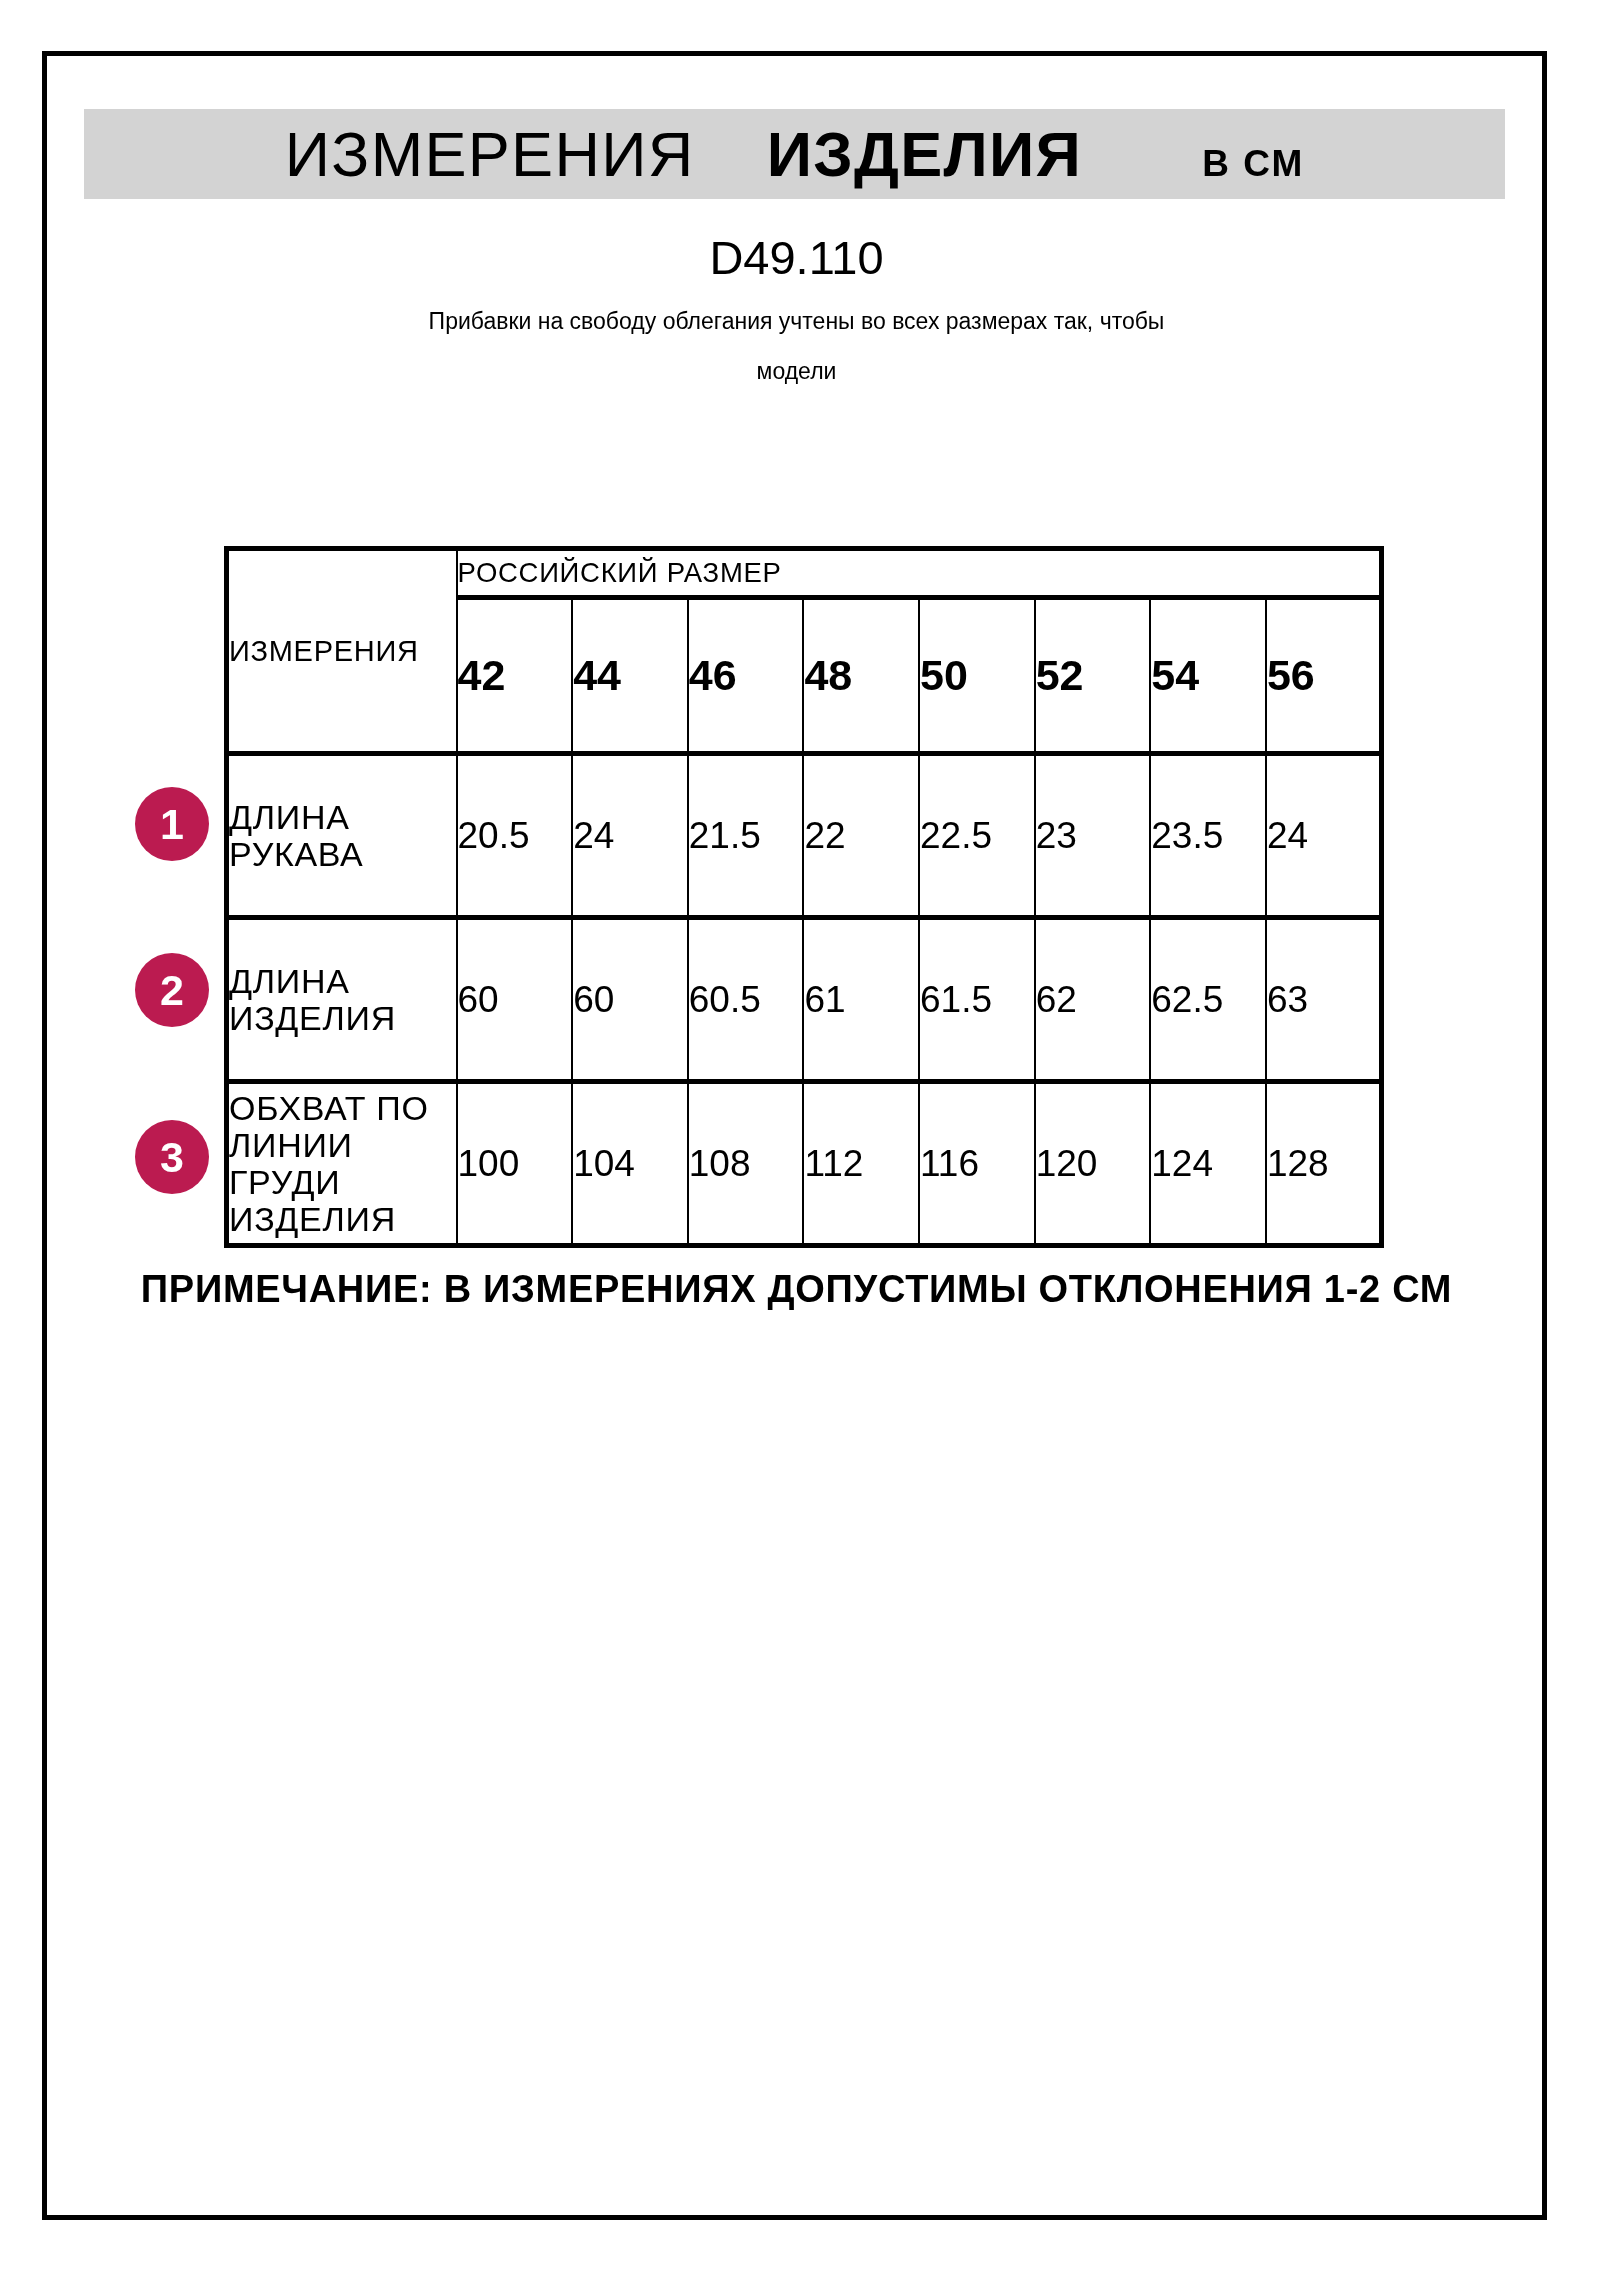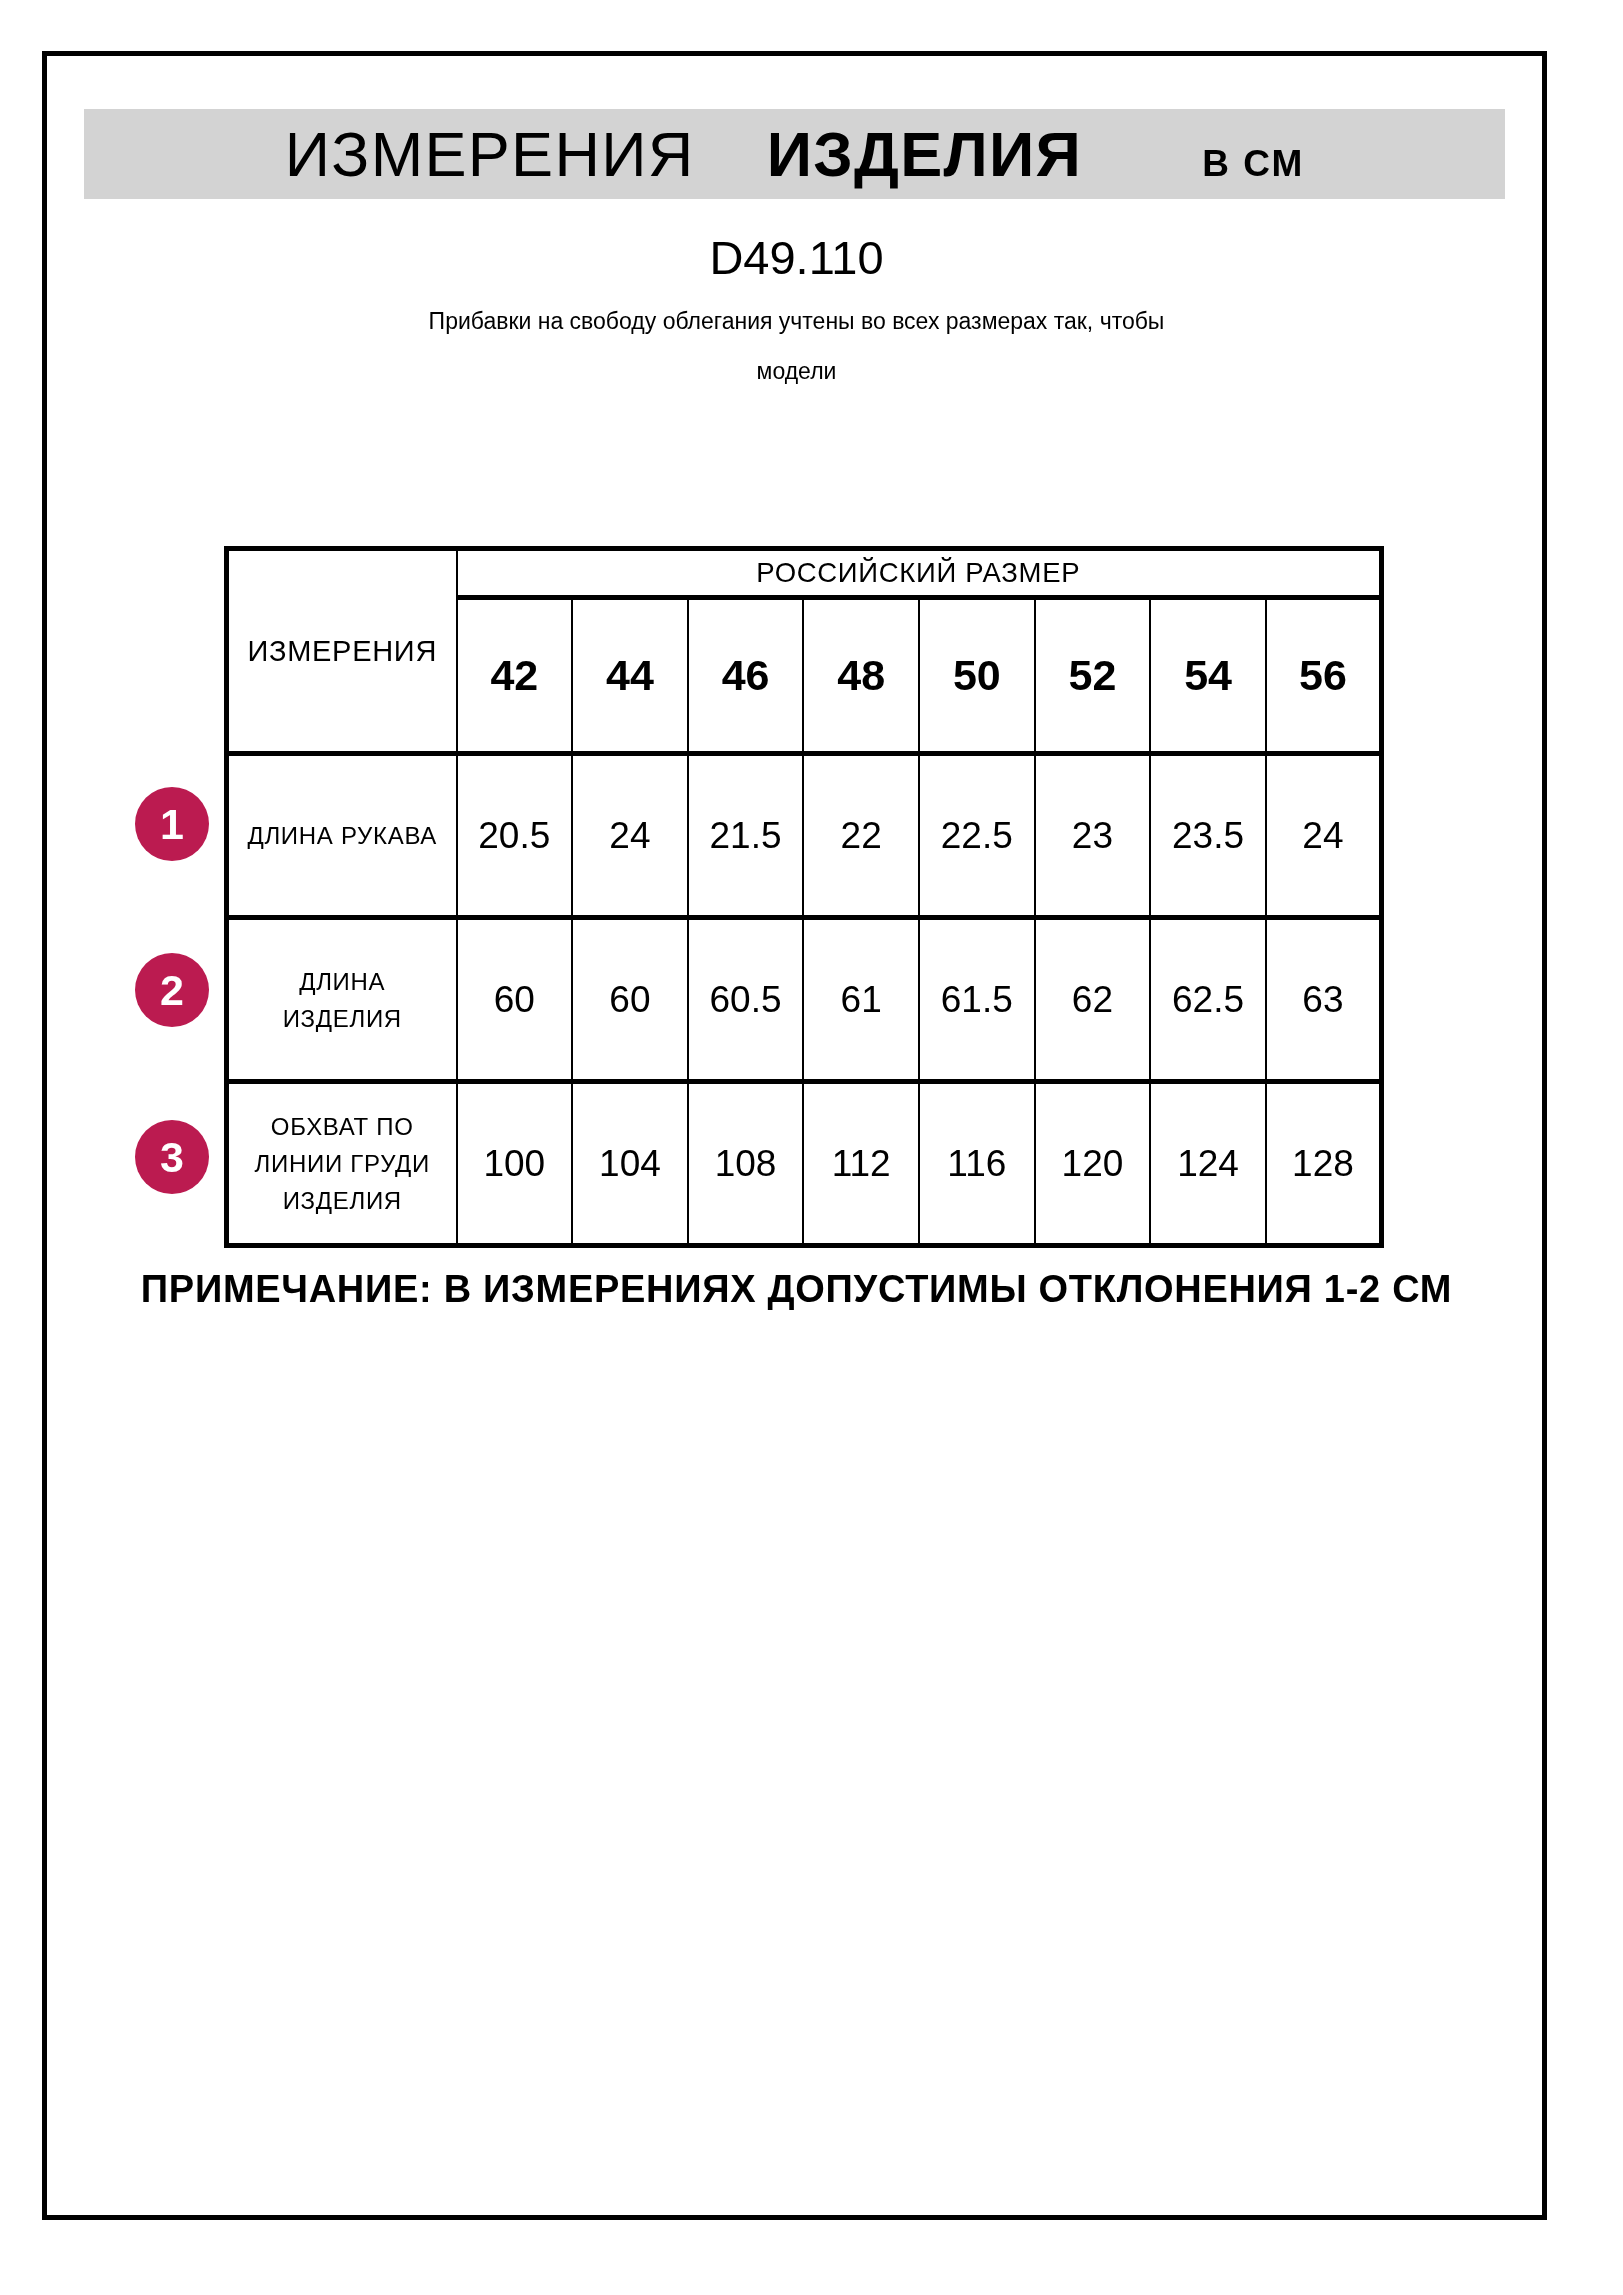--- a/index.html
+++ b/index.html
@@ -37,21 +37,21 @@
     text-align:center;font-size:23px;line-height:50px;font-weight:400;
   }
   table.size-table{
     position:absolute;left:224px;top:546px;
     width:1160px;
     border-collapse:collapse;
     table-layout:fixed;
     border:5.9px solid #000;
   }
   table.size-table td{
-    text-align:center;vertical-align:middle;
+    vertical-align:middle;
     padding:0;
   }
   td.corner{
     border-right:2.6px solid #000;
     border-bottom:5.9px solid #000;
     font-size:29px;letter-spacing:0.7px;
   }
   td.group{
     border-bottom:5.9px solid #000;
     font-size:27.5px;letter-spacing:0.7px;
@@ -59,21 +59,21 @@
   }
   tr.sizes-row{height:156px;}
   tr.sizes-row td{
     font-size:43px;font-weight:700;
     border-left:2.6px solid #000;
     border-bottom:5.9px solid #000;
   }
   tr.data-row{height:164px;}
   tr.data-row td{border-bottom:5.9px solid #000;}
   td.rowlabel{
-    font-size:24px;line-height:37px;letter-spacing:0.7px;margin-left:18px;
+    font-size:34px;line-height:37px;letter-spacing:0.7px;margin-left:18px;
   }
   td.val{
     font-size:37px;
     border-left:2.6px solid #000;
   }
   .badge{
     position:absolute;left:135px;
     width:74px;height:74px;border-radius:50%;
     background:#bb1b50;
     display:flex;align-items:center;justify-content:center;

